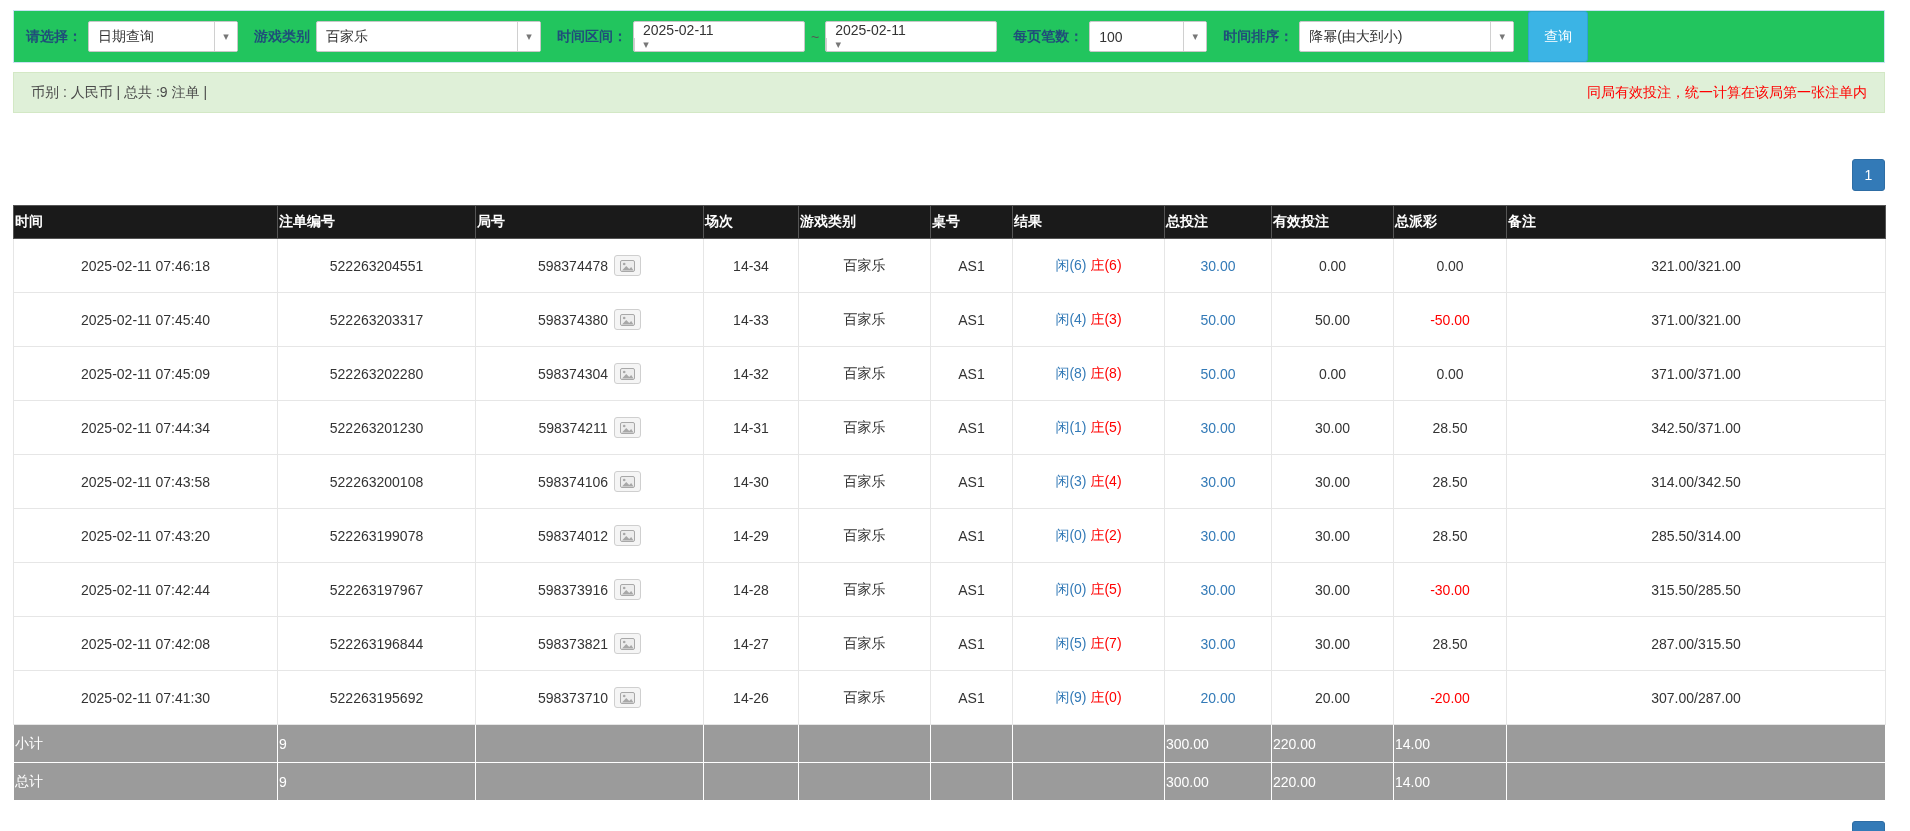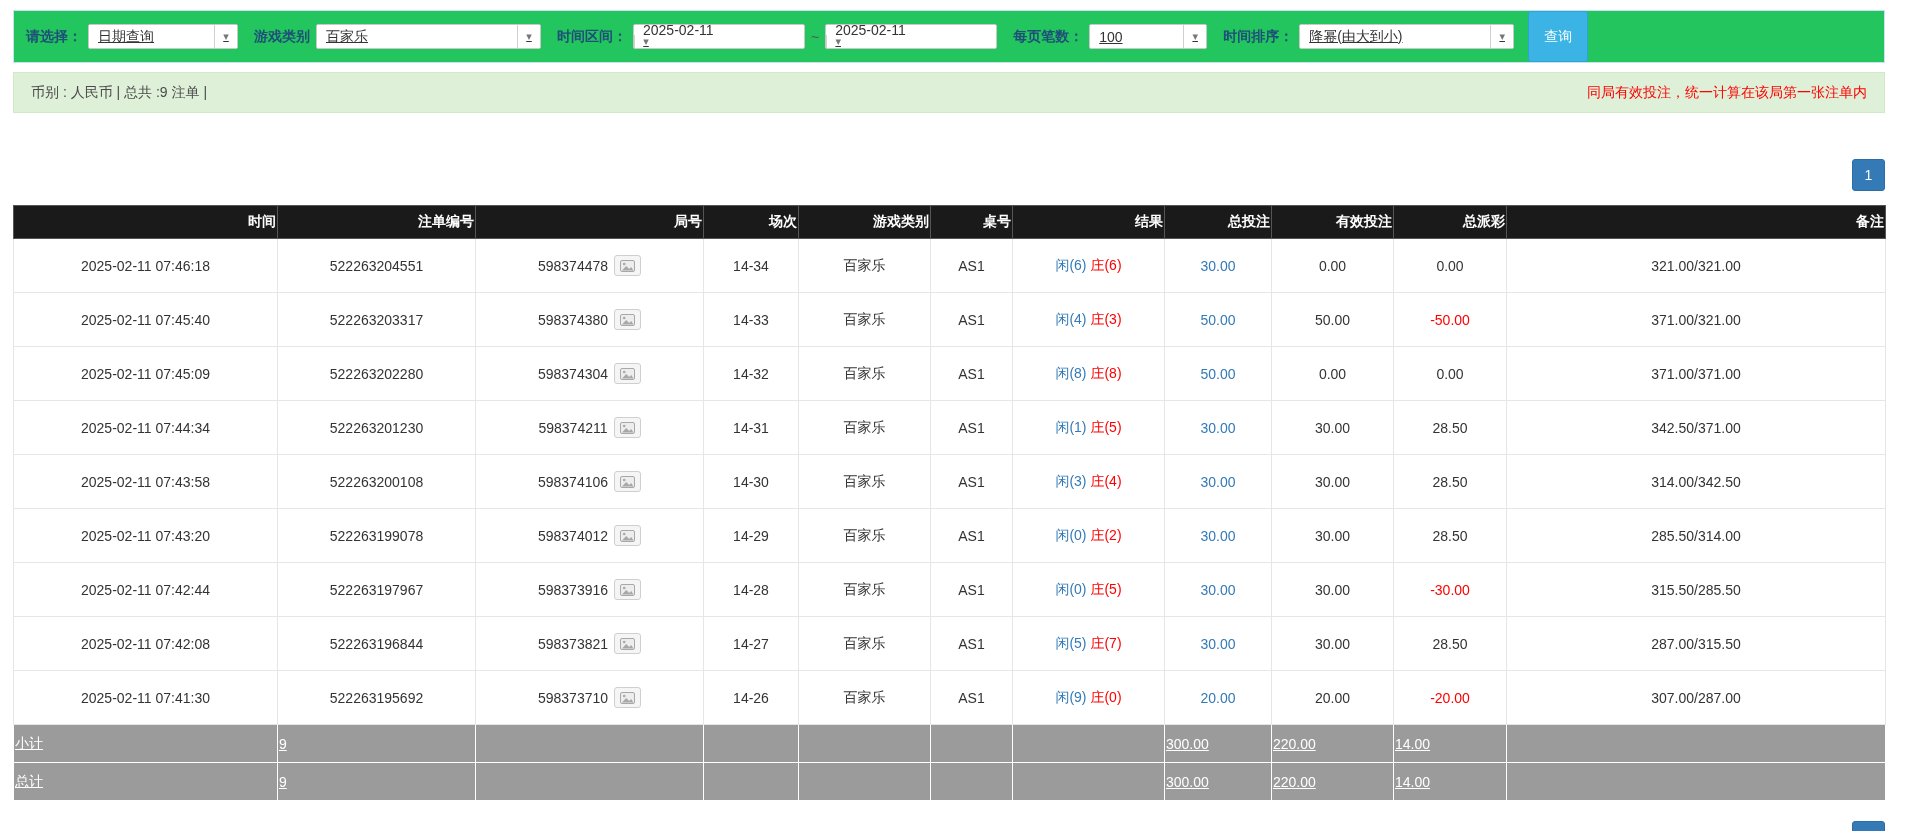--- a/index.html
+++ b/index.html
@@ -15,21 +15,21 @@
   
   .filter-bar {
     display: flex; align-items: center;
     background: #22c55e; border: 1px solid #c9e2f2;
     height: 53px; padding: 0 12px;
   }
   .flabel { color: #1f4e79; font-weight: bold; white-space: nowrap; margin: 0 6px 0 16px; }
   .flabel.first { margin-left: 0; }
   .combo {
     display: flex; align-items: stretch; background: #fff;
-    border: 1px solid #c8c8c8; height: 25px; border-radius: 2px; text-decoration: underline;
+    border: 1px solid #c8c8c8; height: 31px; border-radius: 2px;
   }
   .combo .val { flex: 1; display: flex; align-items: center; padding: 0 9px; color: #333; white-space: nowrap; overflow: hidden; }
   .combo .caret {
     width: 23px; border-left: 1px solid #d0d0d0;
     display: flex; align-items: center; justify-content: center;
     color: #777; font-size: 11px; background: #fff;
   }
   .w150 { width: 150px; } .w225 { width: 225px; } .w172 { width: 172px; flex-direction: column; }
   .w118 { width: 118px; } .w215 { width: 215px; }
   .tilde { color: #555; margin: 0 6px; }
@@ -58,30 +58,30 @@
     font-size: 14px; cursor: pointer;
   }
 
   
   table.records {
     border-collapse: collapse; table-layout: fixed;
     width: 1872px; margin-top: 14px; font-size: 14px;
   }
   table.records thead th {
     background: #1a1a1a; color: #fff; font-weight: bold;
-    height: 33px; border: 1px solid #555; text-align: right;
+    height: 33px; border: 1px solid #555; text-align: left;
   }
   table.records tbody td {
     height: 54px; text-align: center; color: #333;
     border: 1px solid #e6e6e6; background: #fff;
     overflow: hidden; white-space: nowrap;
   }
   tr.summary td {
     background: #9b9b9b !important; color: #fff !important;
-    height: 38px !important; border: 1px solid #ffffff !important; text-decoration: underline;
+    height: 38px !important; border: 1px solid #ffffff !important;
   }
   .player { color: #337ab7; }
   .banker { color: #ff0000; }
   .bet-link { color: #337ab7; text-decoration: none; cursor: pointer; }
   .maybe-neg.neg { color: #ff0000; }
   .round-cell { display: inline-flex; align-items: center; gap: 6px; }
   .card-icon {
     display: inline-flex; align-items: center; justify-content: center;
     width: 27px; height: 21px; background: #f5f5f5;
     border: 1px solid #cfcfcf; border-radius: 3px; cursor: pointer;

